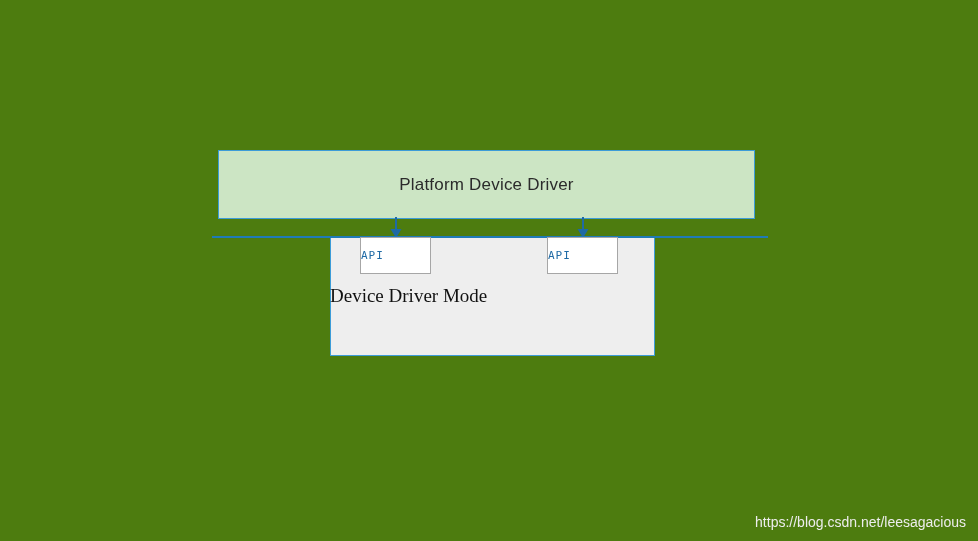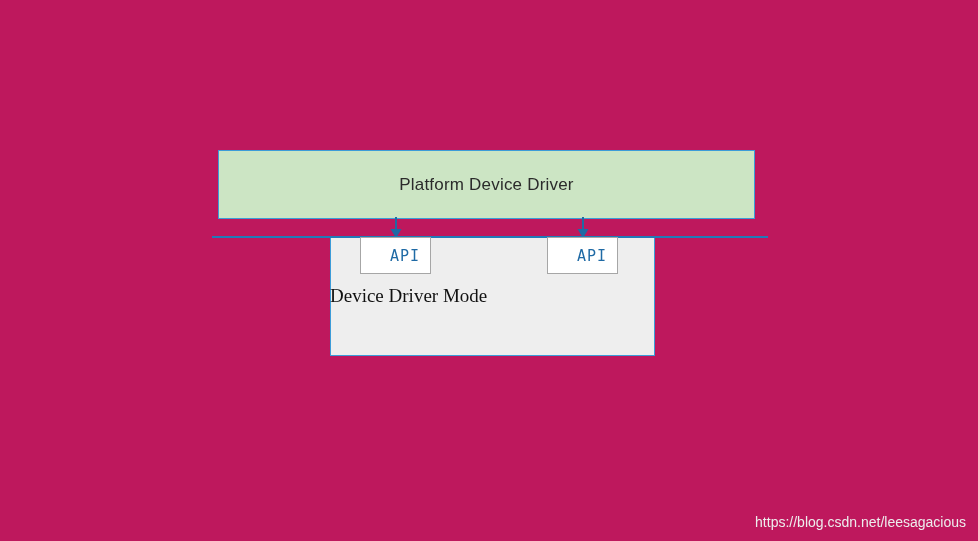--- a/index.html
+++ b/index.html
@@ -4,21 +4,21 @@
 <style>
   html, body {
     margin: 0;
     padding: 0;
     background: #ffffff;
   }
   #canvas {
     position: relative;
     width: 978px;
     height: 541px;
-    background: #be185d;
+    background: #4d7c0f;
     overflow: hidden;
     font-family: "Liberation Sans", sans-serif;
   }
 
   
   #platform-box {
     position: absolute;
     left: 218px;
     top: 150px;
     width: 537px;
@@ -81,24 +81,24 @@
     height: 37px;
     box-sizing: border-box;
     background: #ffffff;
     border: 1px solid #a6a6a6;
     display: flex;
     align-items: center;
     justify-content: flex-start;
   }
   .api-box .api-label {
     font-family: "DejaVu Sans Mono", monospace;
-    font-size: 15px;
+    font-size: 11px;
     color: #1f6aa5;
     letter-spacing: 1px;
-    padding-left: 29px;
+    padding-left: 0;
   }
   #api-box-left  { left: 360px; }
   #api-box-right { left: 547px; }
 
   
   .arrow-svg {
     position: absolute;
     top: 217px;
     width: 16px;
     height: 22px;

